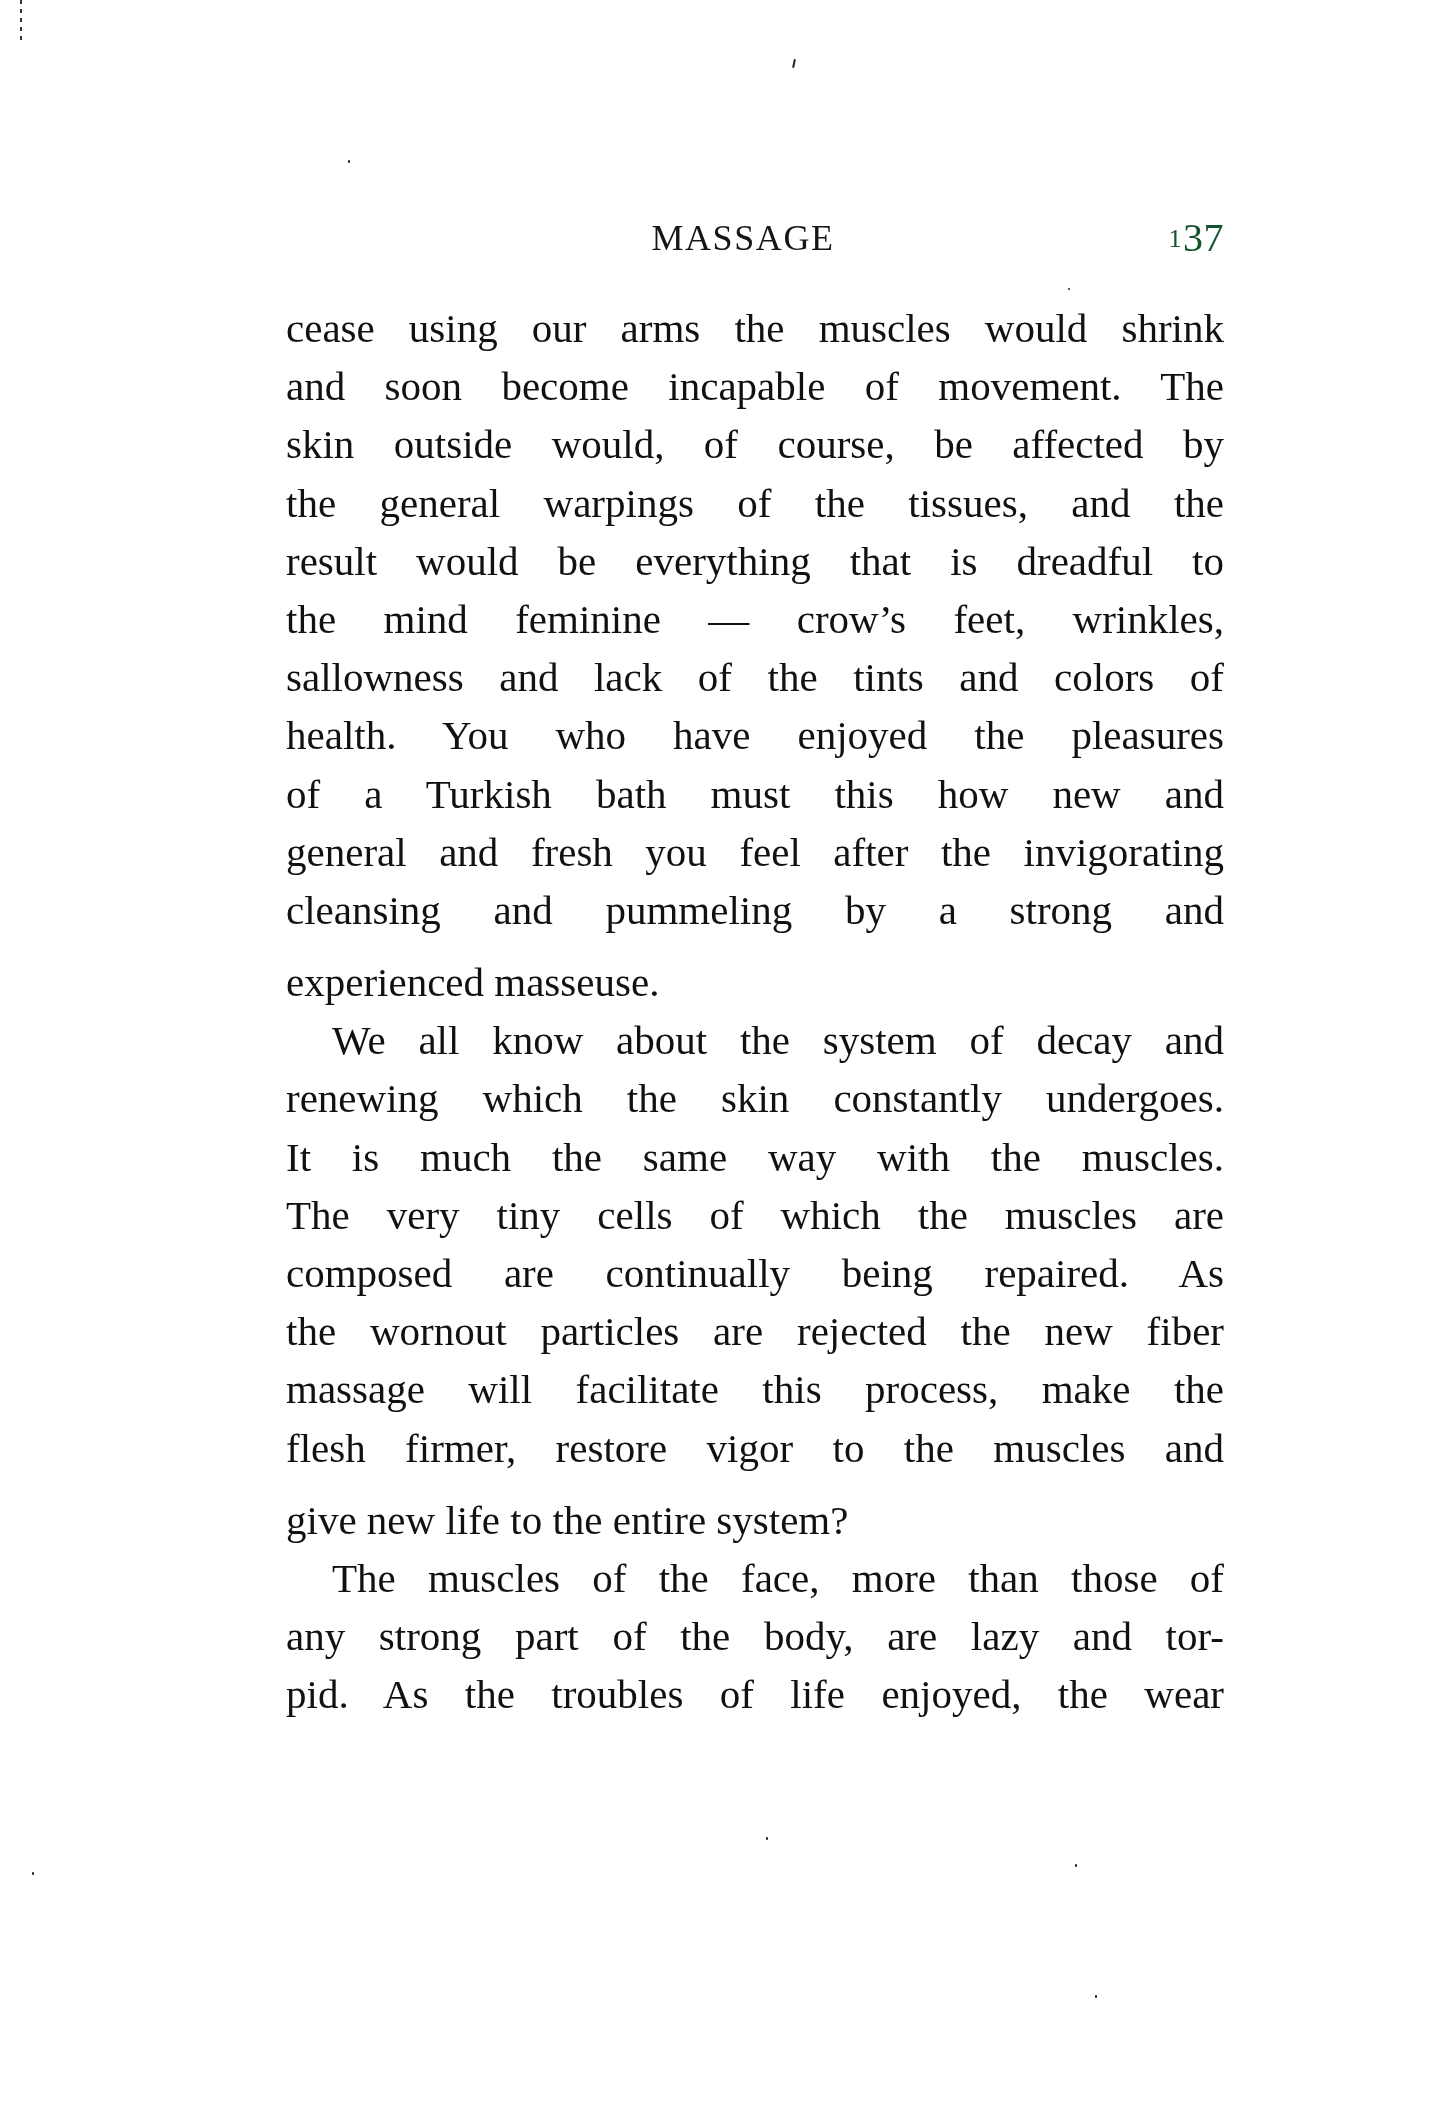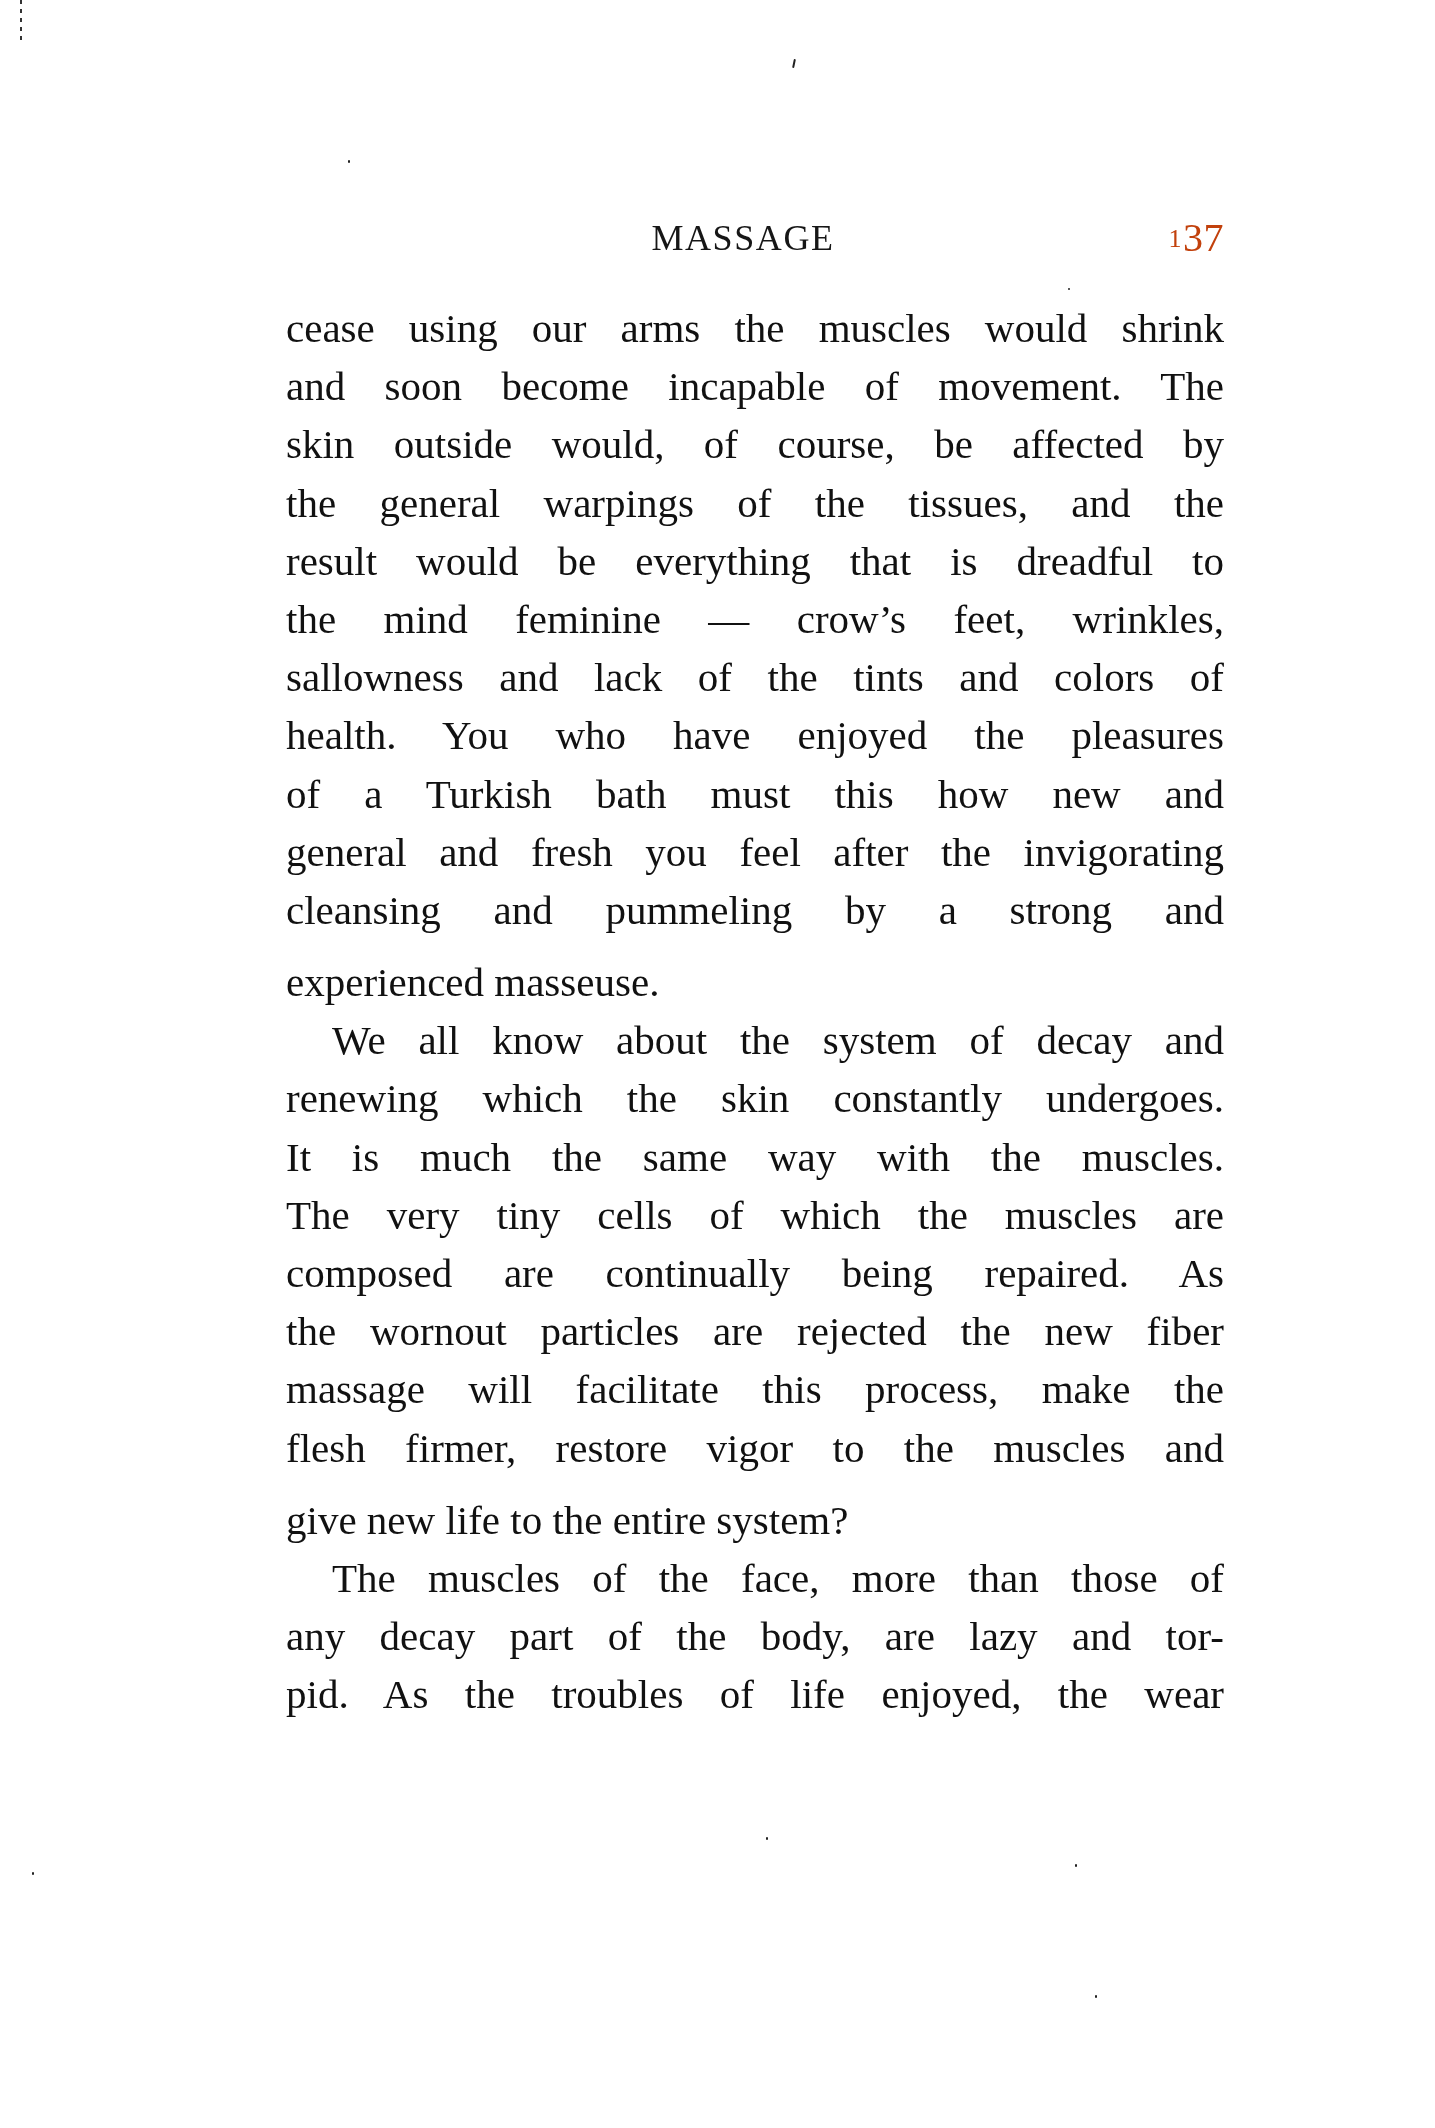--- a/index.html
+++ b/index.html
@@ -41,21 +41,21 @@
     padding-left: 0;
     color: #161616;
     transform: translateX(-12px);
   }
   .page-number {
     position: absolute;
     right: 0;
     top: 0;
     font-size: 40px;
     line-height: 44px;
-    color: #c2410c;
+    color: #14532d;
     letter-spacing: 0.5px;
   }
   .page-number .old1 {
     font-size: 26px;
     vertical-align: 4px;
     margin-right: 1px;
   }
   .body-text {
     position: absolute;
     left: 286px;
@@ -181,21 +181,21 @@
       <div class="line last">
           <span>give new life to the entire system?</span>
         </div>
     </div>
 
     <div class="paragraph">
       <div class="line para-start">
           <span>The muscles of the face, more than those of</span>
         </div>
       <div class="line">
-          <span>any decay part of the body, are lazy and tor-</span>
+          <span>any strong part of the body, are lazy and tor-</span>
         </div>
       <div class="line">
           <span>pid.  As the troubles of life enjoyed, the wear</span>
         </div>
     </div>
 
   </div>
 
   <div class="speck" style="left:793px;top:59px;width:2px;height:9px;transform:rotate(12deg);"></div>
   <div class="speck" style="left:348px;top:160px;width:2px;height:3px;"></div>

